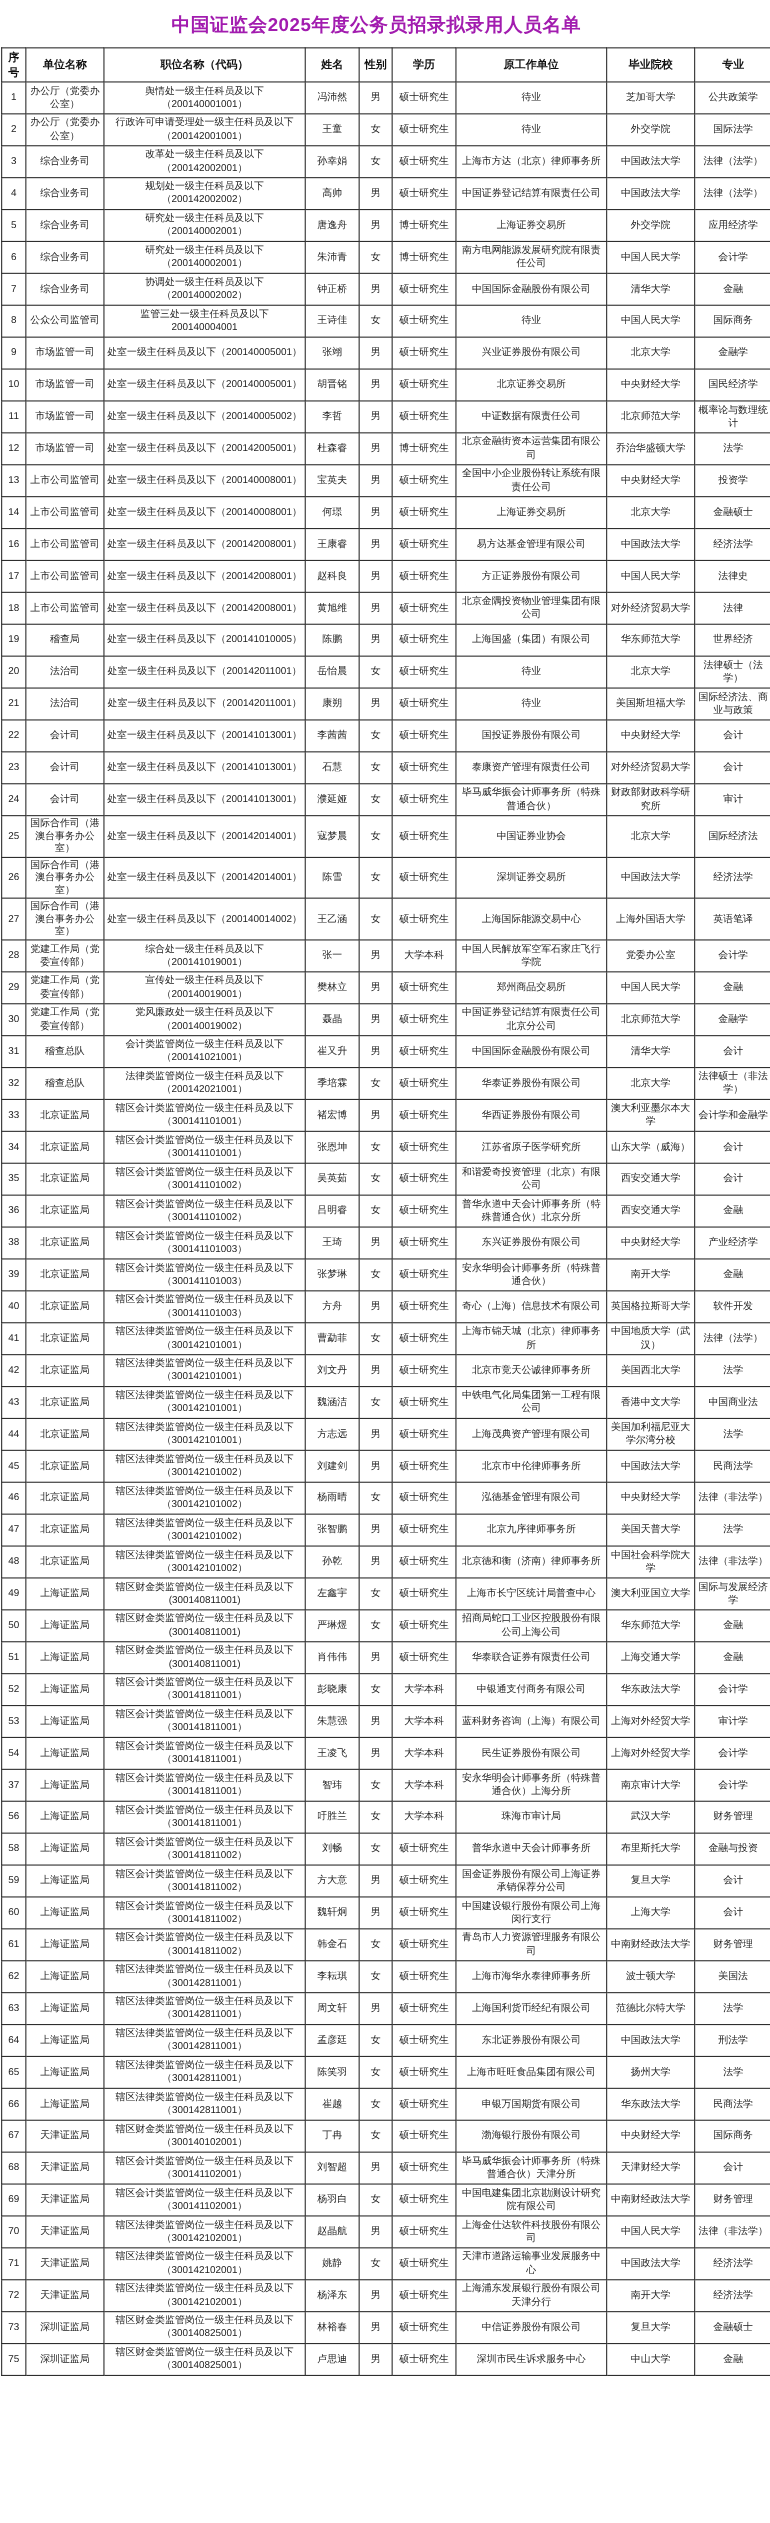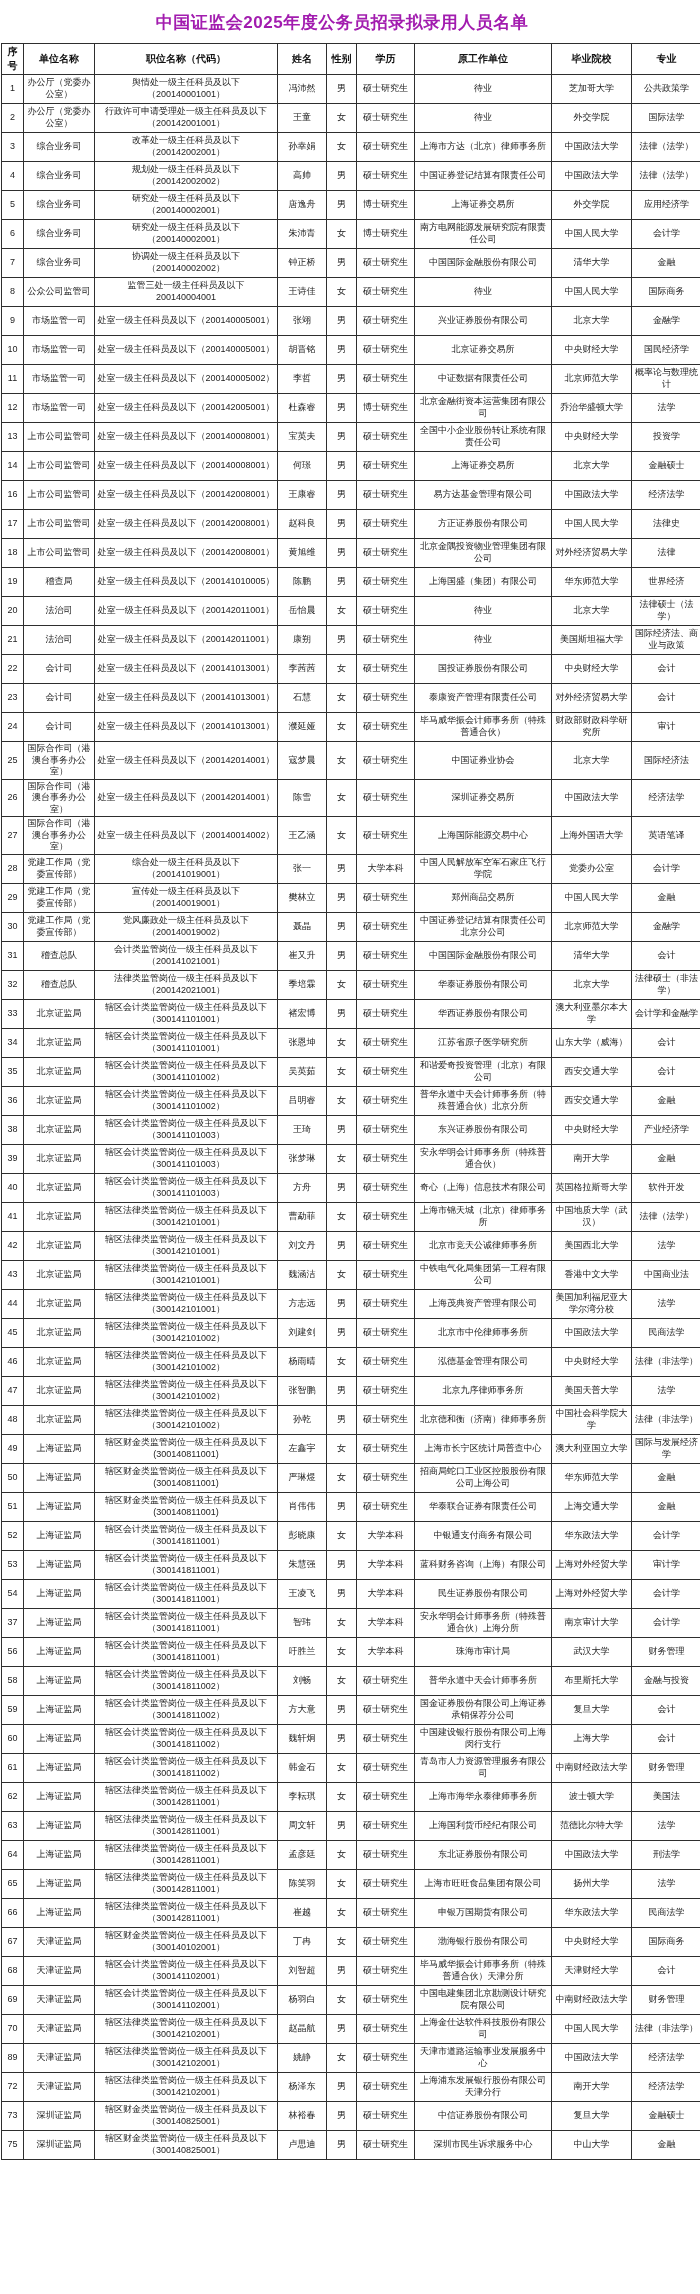--- a/index.html
+++ b/index.html
@@ -813,21 +813,21 @@
           <td>天津证监局</td>
           <td>辖区法律类监管岗位一级主任科员及以下（300142102001）</td>
           <td>赵晶航</td>
           <td>男</td>
           <td>硕士研究生</td>
           <td>上海金仕达软件科技股份有限公司</td>
           <td>中国人民大学</td>
           <td>法律（非法学）</td>
         </tr>
         <tr>
-          <td>89</td>
+          <td>71</td>
           <td>天津证监局</td>
           <td>辖区法律类监管岗位一级主任科员及以下（300142102001）</td>
           <td>姚静</td>
           <td>女</td>
           <td>硕士研究生</td>
           <td>天津市道路运输事业发展服务中心</td>
           <td>中国政法大学</td>
           <td>经济法学</td>
         </tr>
         <tr>

